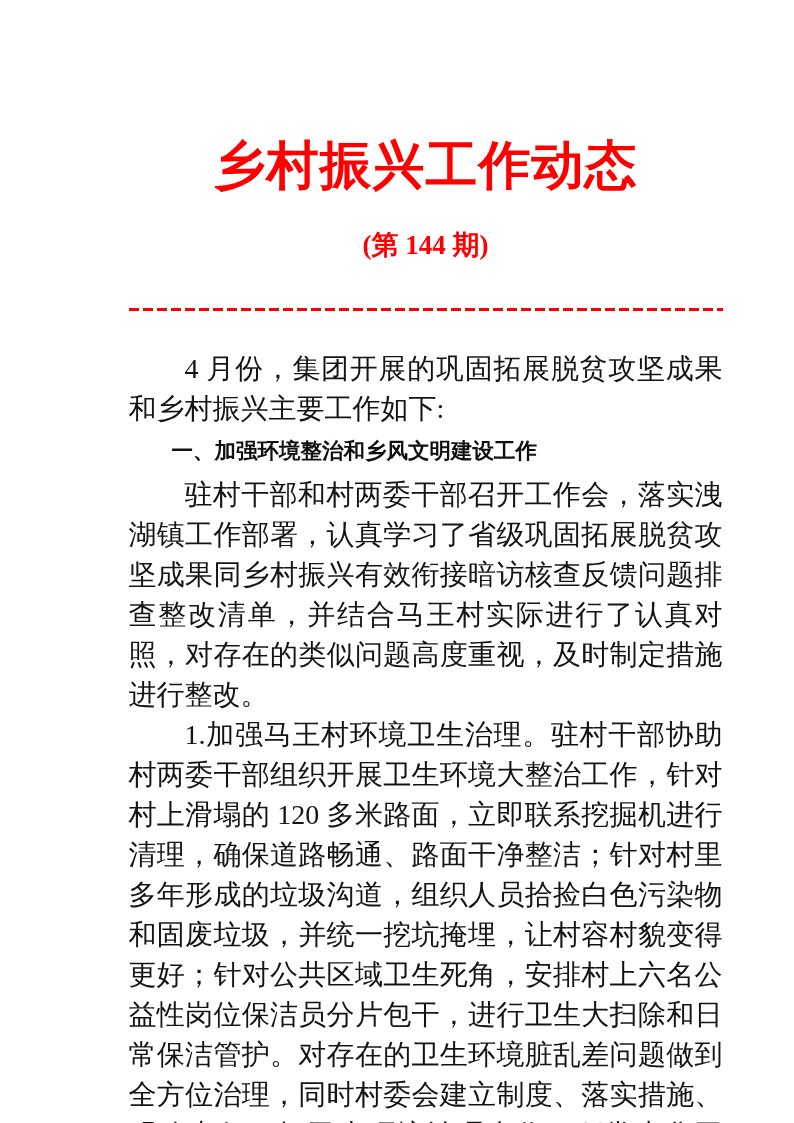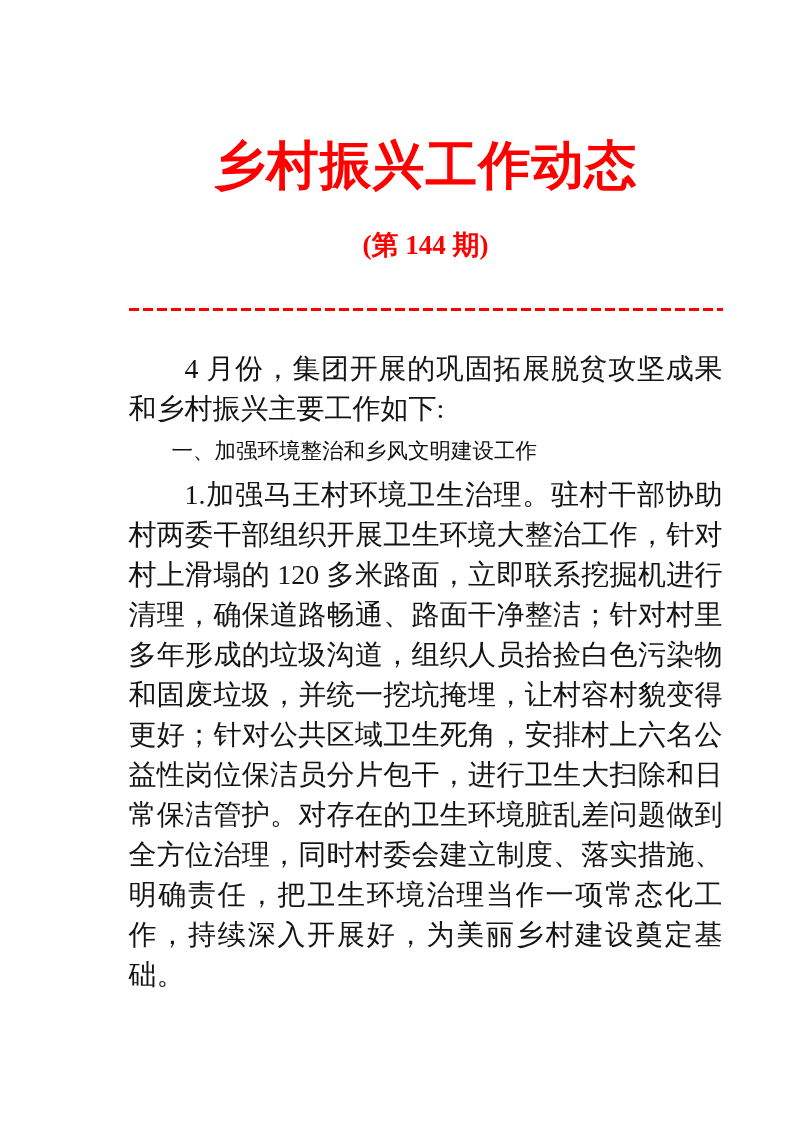--- a/index.html
+++ b/index.html
@@ -49,35 +49,36 @@
     font-size: 28px;
     line-height: 40px;
     text-align: justify;
     text-indent: 2em;
     word-break: break-all;
   }
   .section-heading {
     margin: 2px 0 4px 0;
     font-size: 21.5px;
     line-height: 40px;
-    font-weight: normal;
+    font-weight: bold;
     text-indent: 2em;
     font-family: "Liberation Sans", "DejaVu Sans", sans-serif;
     color: #101010;
   }
 </style>
 </head>
 <body>
 
 <div class="doc-page">
   <h1 class="doc-title">乡村振兴工作动态</h1>
 
   <h2 class="doc-issue">(第 144 期)</h2>
 
   <div class="red-dashed-divider"></div>
 
   <p class="body-paragraph">4 月份，集团开展的巩固拓展脱贫攻坚成果和乡村振兴主要工作如下:</p>
 
   <p class="section-heading">一、加强环境整治和乡风文明建设工作</p>
 
+  <p class="body-paragraph">驻村干部和村两委干部召开工作会，落实洩湖镇工作部署，认真学习了省级巩固拓展脱贫攻坚成果同乡村振兴有效衔接暗访核查反馈问题排查整改清单，并结合马王村实际进行了认真对照，对存在的类似问题高度重视，及时制定措施进行整改。</p>
 
   <p class="body-paragraph">1.加强马王村环境卫生治理。驻村干部协助村两委干部组织开展卫生环境大整治工作，针对村上滑塌的 120 多米路面，立即联系挖掘机进行清理，确保道路畅通、路面干净整洁；针对村里多年形成的垃圾沟道，组织人员拾捡白色污染物和固废垃圾，并统一挖坑掩埋，让村容村貌变得更好；针对公共区域卫生死角，安排村上六名公益性岗位保洁员分片包干，进行卫生大扫除和日常保洁管护。对存在的卫生环境脏乱差问题做到全方位治理，同时村委会建立制度、落实措施、明确责任，把卫生环境治理当作一项常态化工作，持续深入开展好，为美丽乡村建设奠定基础。</p>
 </div>
 
 </body></html>

